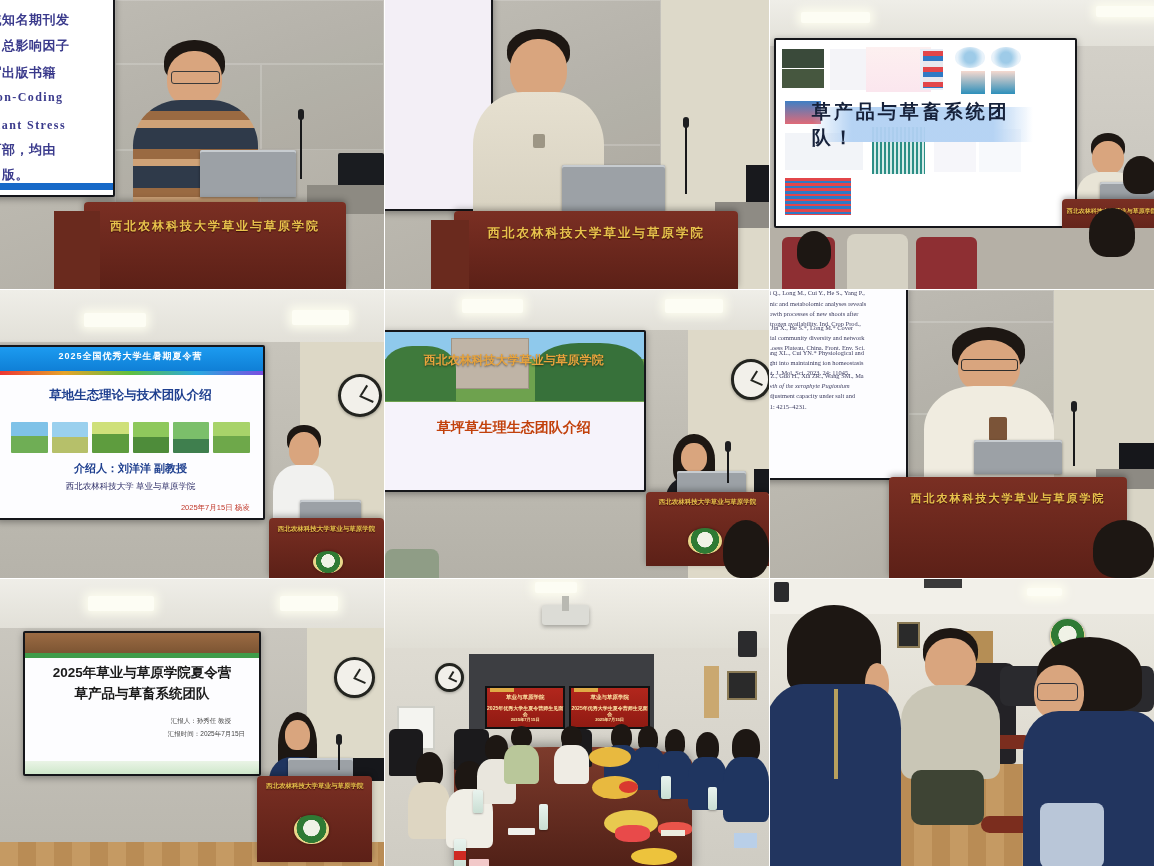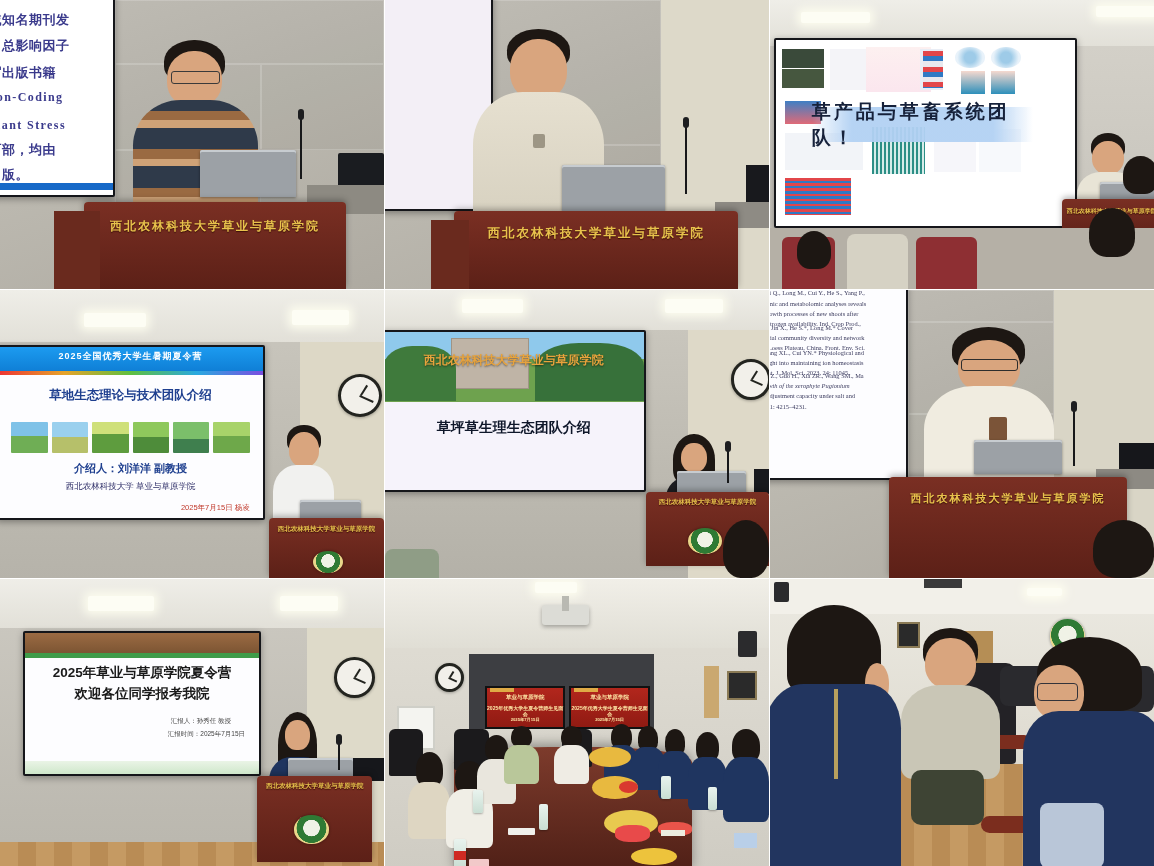--- a/index.html
+++ b/index.html
@@ -298,21 +298,21 @@
 
     <div class="screenframe" style="left:-1%;top:14%;width:69%;height:56%">
       <div class="screen">
         <div class="c5photo" style="height:44%">
           <div class="c5bldg" style="left:26%;top:8%;width:30%;height:74%"></div>
           <div style="position:absolute;left:0;top:20%;width:28%;height:80%;background:#3f7a3c;border-radius:40% 40% 0 0"></div>
           <div style="position:absolute;right:0;top:16%;width:42%;height:84%;background:#37713a;border-radius:40% 40% 0 0"></div>
           <div class="c5title" style="top:28%;font-size:12px">西北农林科技大学草业与草原学院</div>
         </div>
         <div class="c5body" style="top:44%">
-          <div class="sl" style="top:20%;font-size:14px;color:#0f172a">草坪草生理生态团队介绍</div>
+          <div class="sl" style="top:20%;font-size:14px;color:#c2410c">草坪草生理生态团队介绍</div>
         </div>
       </div>
     </div>
 
     <div class="clock" style="left:90%;top:24%;width:9%;height:12%"></div>
 
     <div class="person" style="left:73%;top:50%;width:15%;height:34%">
       <div class="hair" style="left:14%;top:0;width:72%;height:52%;border-radius:50% 50% 30% 30%"></div>
       <div class="head" style="left:28%;top:9%;width:44%;height:30%"></div>
       <div class="body" style="left:2%;top:44%;width:96%;height:56%;background:#1d1d21"></div>
@@ -388,21 +388,21 @@
     <div class="ceilinglight" style="left:23%;top:6%;width:17%;height:5%"></div>
     <div class="ceilinglight" style="left:73%;top:6%;width:15%;height:5%"></div>
     <div style="position:absolute;left:80%;top:17%;width:20%;height:83%;background:#dedac9"></div>
     <div class="floorwood" style="height:9%"></div>
 
     <div class="screenframe" style="left:6%;top:18%;width:62%;height:50%">
       <div class="screen">
         <div class="c7top" style="height:14%"></div>
         <div class="c7green" style="top:14%"></div>
         <div class="sl" style="top:23%;font-size:13.5px;color:#1a1a1a">2025年草业与草原学院夏令营</div>
-        <div class="sl" style="top:38%;font-size:13.5px;color:#1a1a1a">欢迎各位同学报考我院</div>
+        <div class="sl" style="top:38%;font-size:13.5px;color:#1a1a1a">草产品与草畜系统团队</div>
         <div style="position:absolute;right:12%;top:60%;font-size:6.5px;color:#444;text-align:left">汇报人：孙秀任 教授</div>
         <div style="position:absolute;right:6%;top:69%;font-size:6.5px;color:#444;text-align:left">汇报时间：2025年7月15日</div>
         <div class="c7foot"></div>
       </div>
     </div>
 
     <div class="clock" style="left:87%;top:27%;width:9%;height:12%"></div>
 
     <div class="person" style="left:70%;top:46%;width:15%;height:37%">
       <div class="hair" style="left:16%;top:0;width:68%;height:62%;border-radius:50% 50% 26% 26%"></div>

